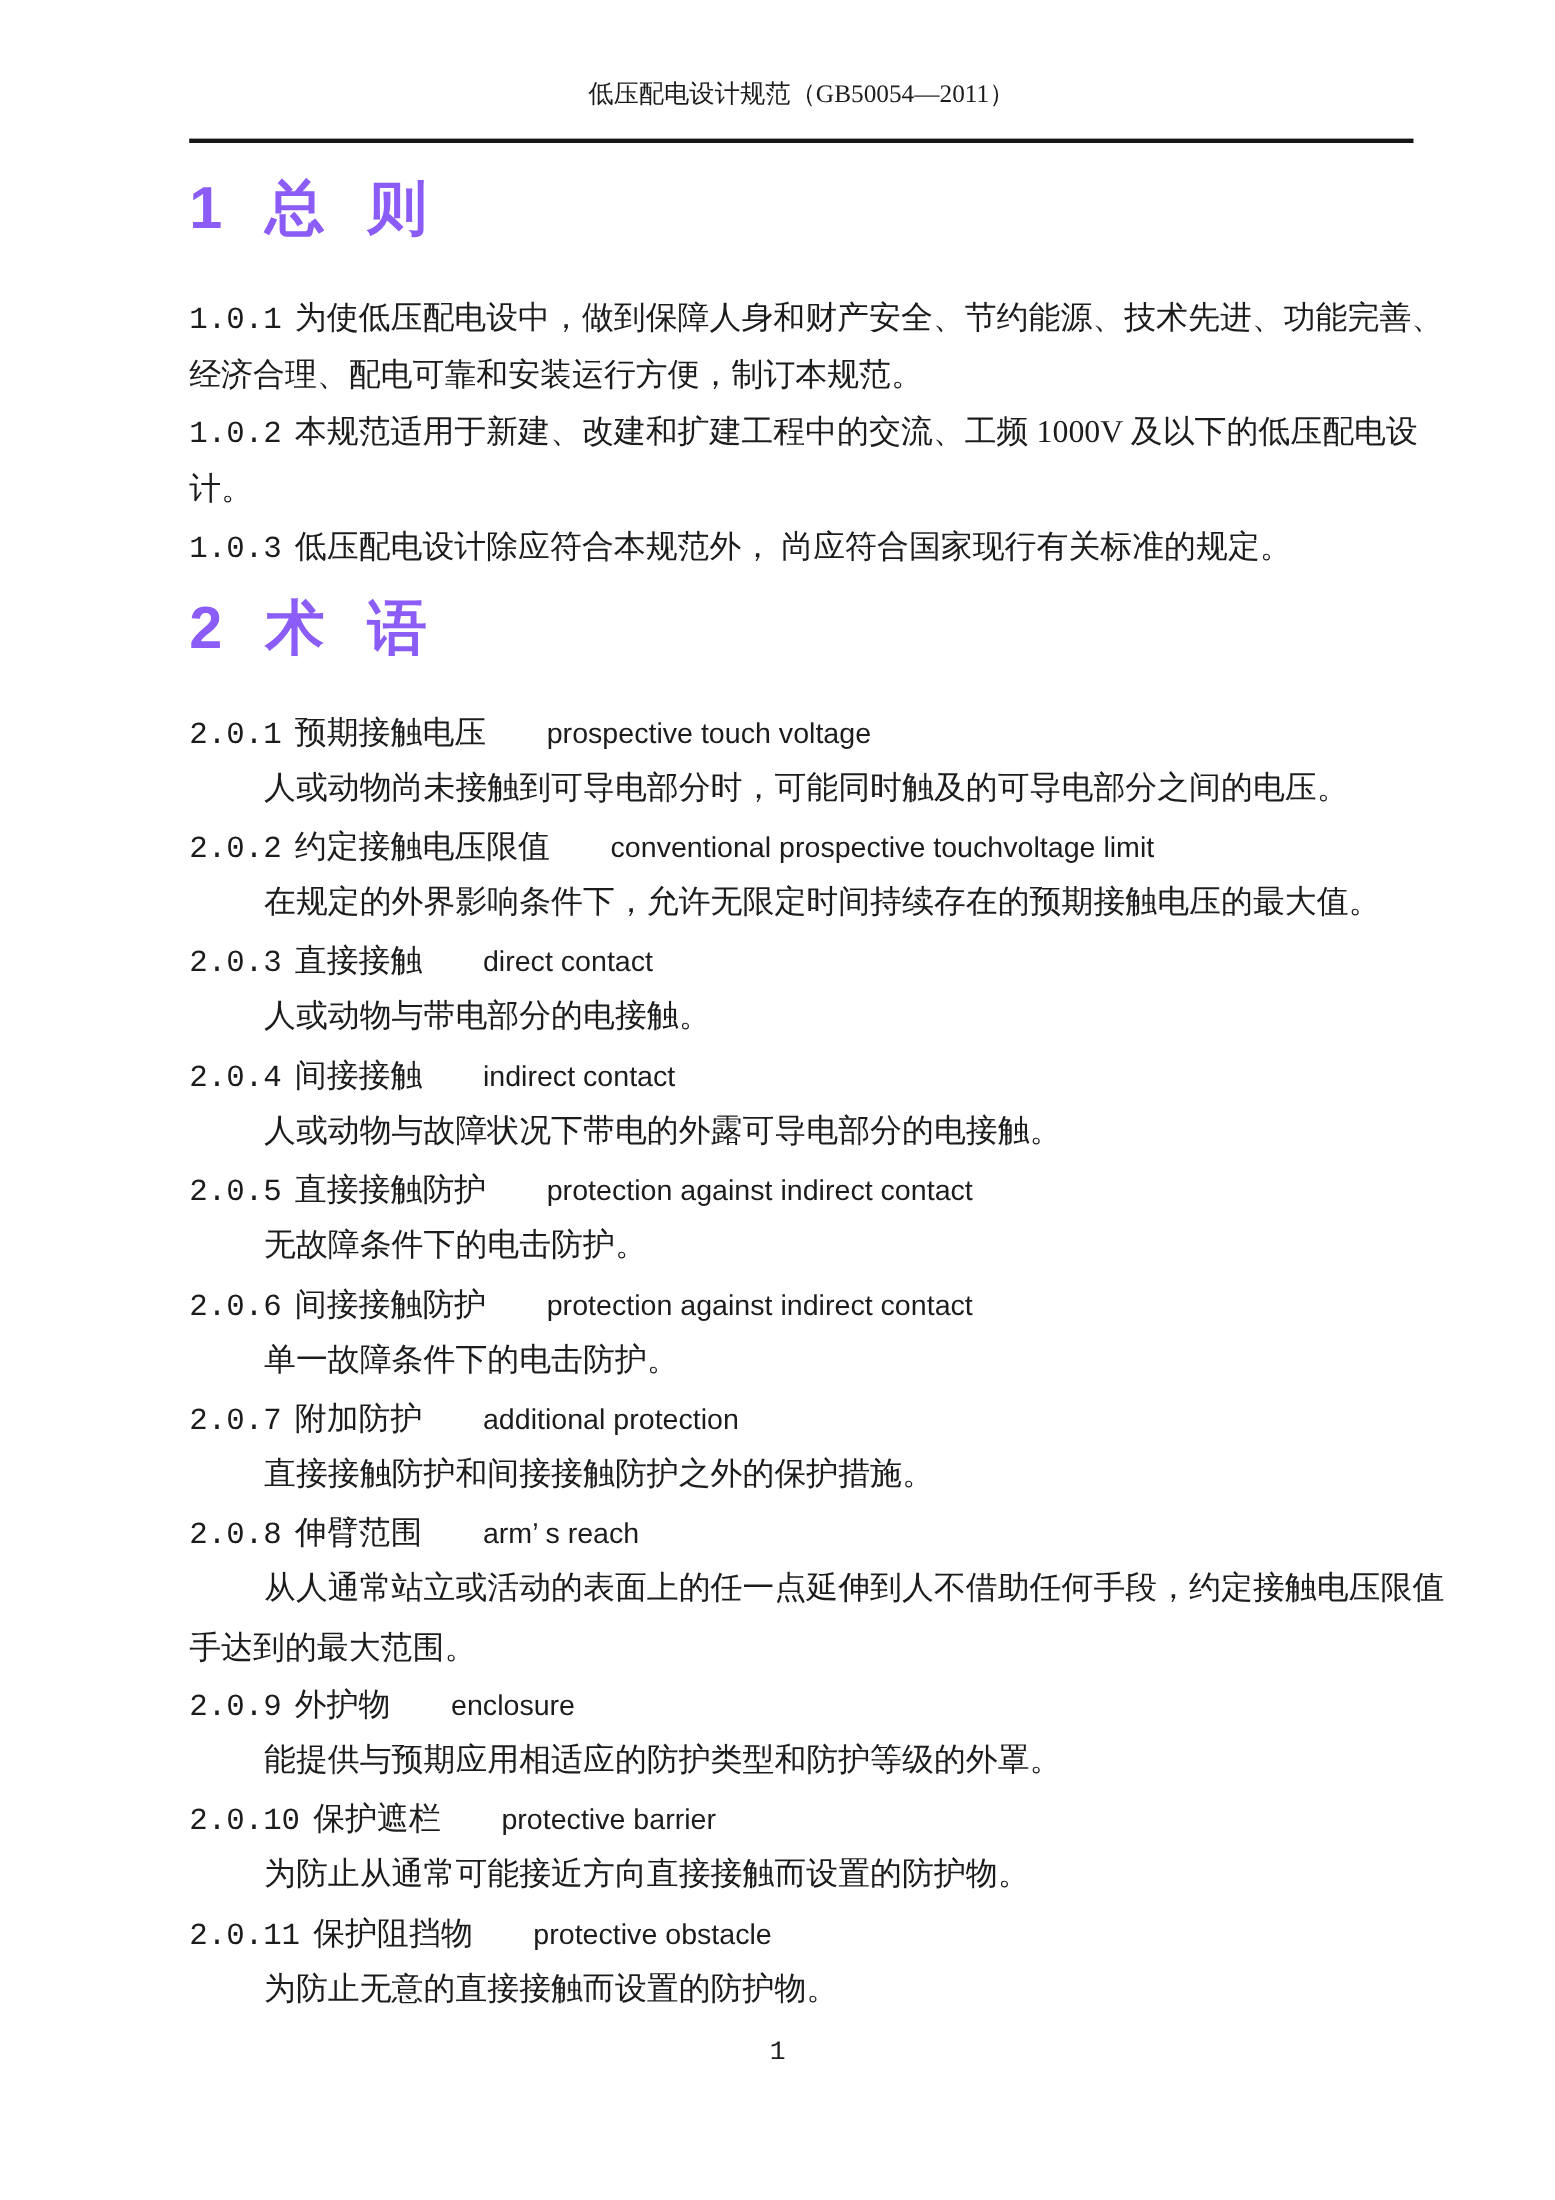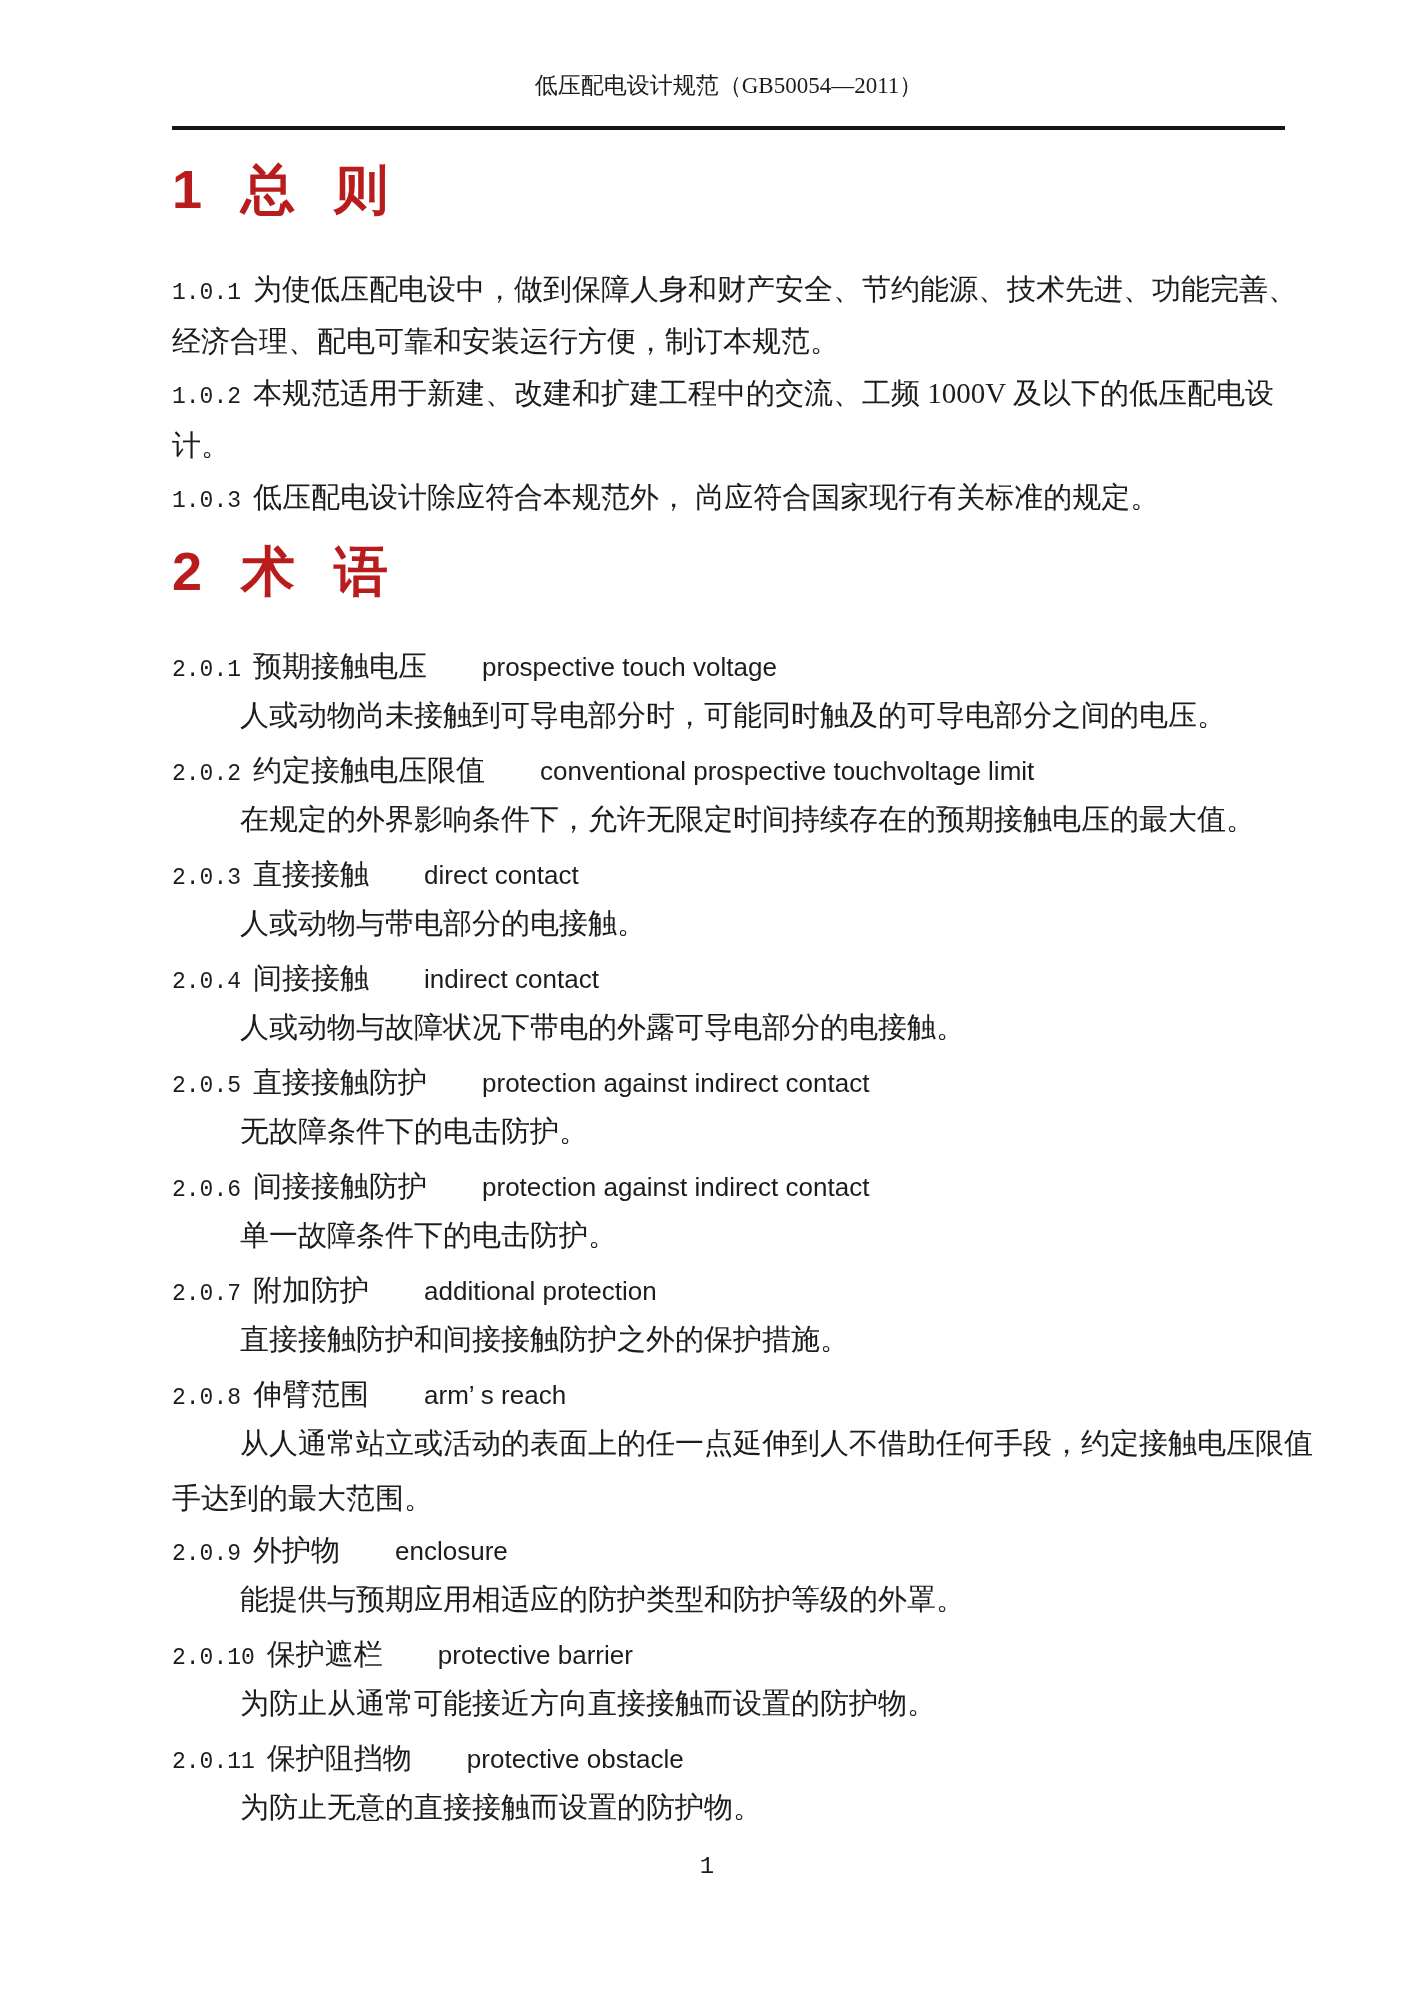--- a/index.html
+++ b/index.html
@@ -21,34 +21,34 @@
   }
   .header-rule{margin-top:24px;height:4px;background:#161616;}
   .chapter-heading{
     margin:30px 0 0 0;
     font-family:"Liberation Sans","DejaVu Sans",sans-serif;
     font-weight:bold;
     font-size:54px;
     line-height:58px;
     letter-spacing:2px;
     word-spacing:20px;
-    color:#b91c1c;
+    color:#8b5cf6;
   }
   .chapter-heading.second{margin-top:19px;}
   .block-articles{margin-top:45px;}
   .block-terms{margin-top:40px;}
   .line{
     height:52px;line-height:52px;
     white-space:nowrap;
     font-size:29px;
     font-family:"Liberation Serif","DejaVu Serif",serif;
   }
   .num{
     font-family:"Liberation Mono","DejaVu Sans Mono",monospace;
-    font-size:23px;
+    font-size:28px;
     margin-right:12px;
   }
   .term-en{
     font-family:Liberation Sans, sans-serif;
     font-size:26px;
     margin-left:55px;
   }
   .def.indent{padding-left:68px;font-family:Liberation Mono, monospace;}
   .page-number{
     position:absolute;left:0;top:1852px;width:1414px;

